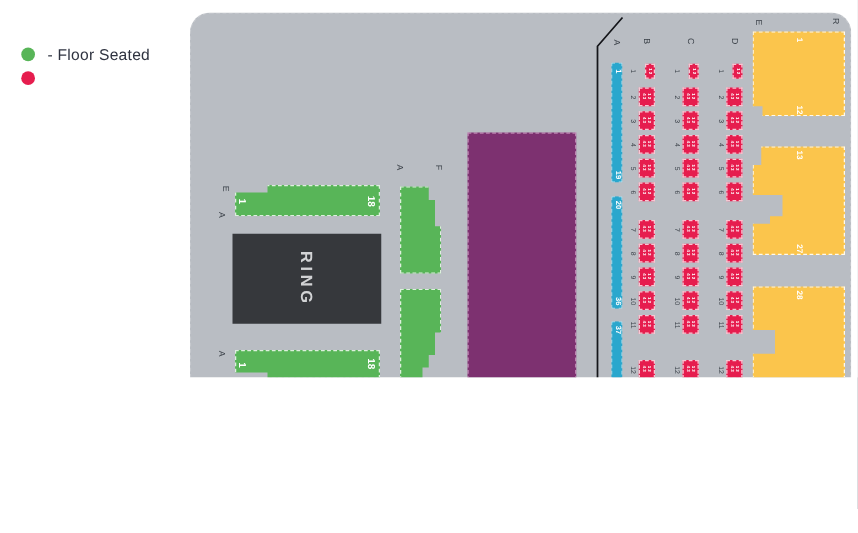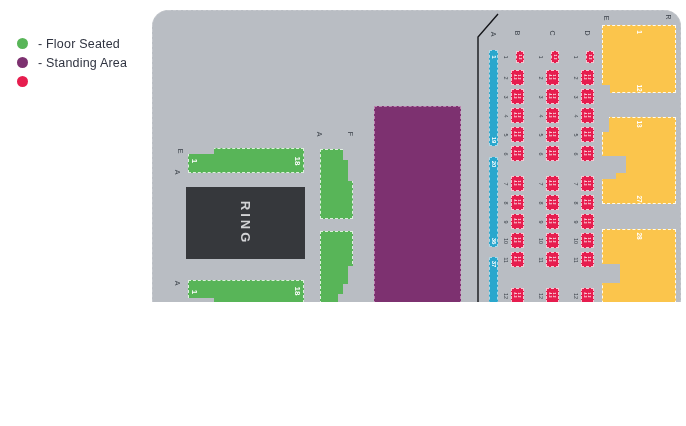--- a/index.html
+++ b/index.html
@@ -47,24 +47,20 @@
 
 <div class="page">
 
   <div class="legend">
     <div>
         <div class="legend-item">
           <div class="legend-dot" style="background: rgb(88, 181, 88);"></div>
           <span class="legend-label">- Floor Seated</span>
         </div>
         <div class="legend-item">
-          <div class="legend-dot" style="background: rgb(125, 49, 112);"></div>
-          <span class="legend-label">- Standing Area</span>
-        </div>
-        <div class="legend-item">
           <div class="legend-dot" style="background: rgb(230, 29, 78);"></div>
         </div>
       </div>
   </div>
 
   <div class="copyright">© 2025 Ticketmaster. All rights reserved.</div>
 
   <div class="map">
 
     <div class="greenblock" style="left:35px;top:137px;width:116px;height:25px;

